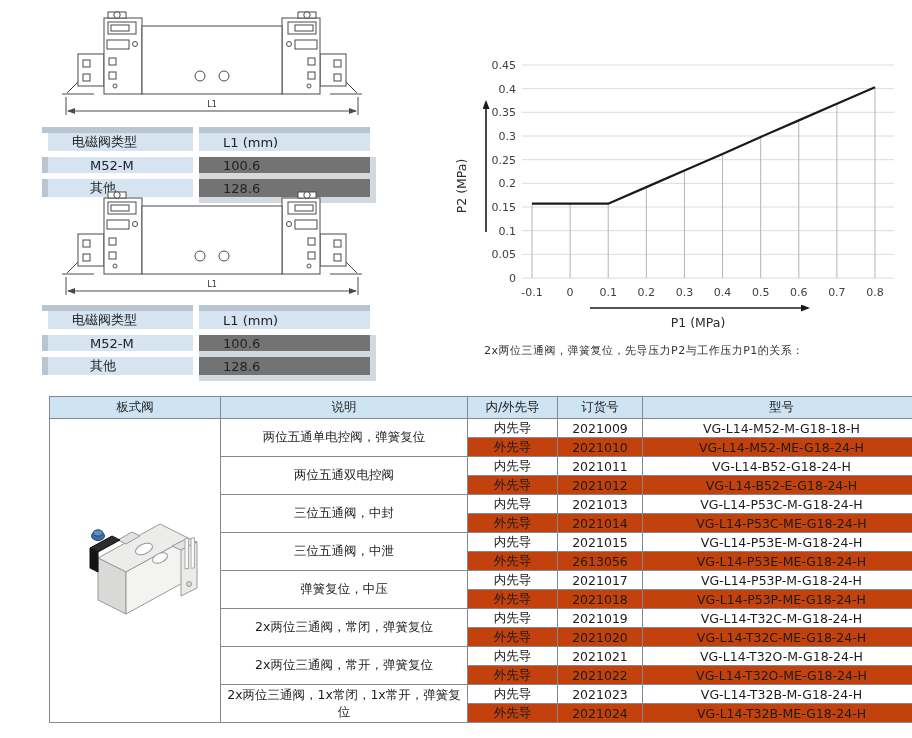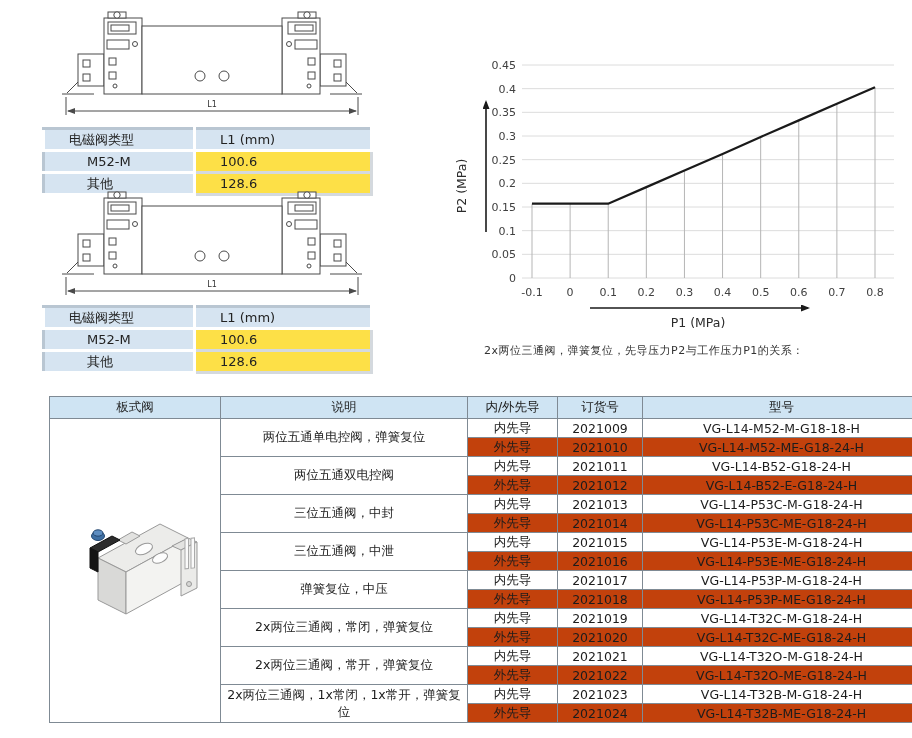--- a/index.html
+++ b/index.html
@@ -4,24 +4,24 @@
 <style>
   * { box-sizing: border-box; margin: 0; padding: 0; }
   html,body { background:#fff; }
   body { font-family: "DejaVu Sans", "Liberation Sans", sans-serif; }
   .page { position: relative; width: 912px; height: 738px; background: #ffffff; overflow: hidden; }
 
   .abs { position: absolute; }
 
   
   table.dim-table { border-collapse: collapse; width: 328px; table-layout: fixed; font-size: 13px; color:#222; }
-  table.dim-table td { height: 22px; padding-left: 24px; border: 3px solid #000000; }
+  table.dim-table td { height: 22px; padding-left: 24px; border: 6px solid #000000; }
   table.dim-table tr.hdr td { background: #d6e4f1; border-color:#ffffff; border-top-color:#b9c6d2; }
   table.dim-table td.key { background: #d6e4f1; border-color:#ffffff; border-left-color:#b9c6d2;padding-left:42px; }
-  table.dim-table td.val { background: #fde047; border-color:#d4d9de; }
+  table.dim-table td.val { background: #737373; border-color:#d4d9de; }
   table.dim-table { border: 1px solid #b4bec7; }
 
   
   table.order-table { border-collapse: collapse; width: 871px; table-layout: fixed; font-size: 12.5px; color:#1c1c1c; }
   table.order-table td, table.order-table th { border: 1px solid #7f8a94; text-align: center; font-weight: normal; padding: 0 2px; }
   table.order-table th { background: #cfe4f3; height: 22px; }
   table.order-table td { height: 19px; background:#ffffff; }
   table.order-table tr.alt td.stripe { background: #c2410c; }
   table.order-table td.imgcell { vertical-align: middle; background:#fff; }
   table.order-table { border: 1px solid #4d565e; }
@@ -276,21 +276,21 @@
     </tr>
 
     <tr>
       <td rowspan="2">三位五通阀，中泄</td>
       <td class="stripe">内先导</td>
       <td class="stripe">2021015</td>
       <td class="stripe">VG-L14-P53E-M-G18-24-H</td>
     </tr>
     <tr class="alt">
       <td class="stripe">外先导</td>
-      <td class="stripe">2021016</td>
+      <td class="stripe">2613056</td>
       <td class="stripe">VG-L14-P53E-ME-G18-24-H</td>
     </tr>
 
     <tr>
       <td rowspan="2">弹簧复位，中压</td>
       <td class="stripe">内先导</td>
       <td class="stripe">2021017</td>
       <td class="stripe">VG-L14-P53P-M-G18-24-H</td>
     </tr>
     <tr class="alt">

